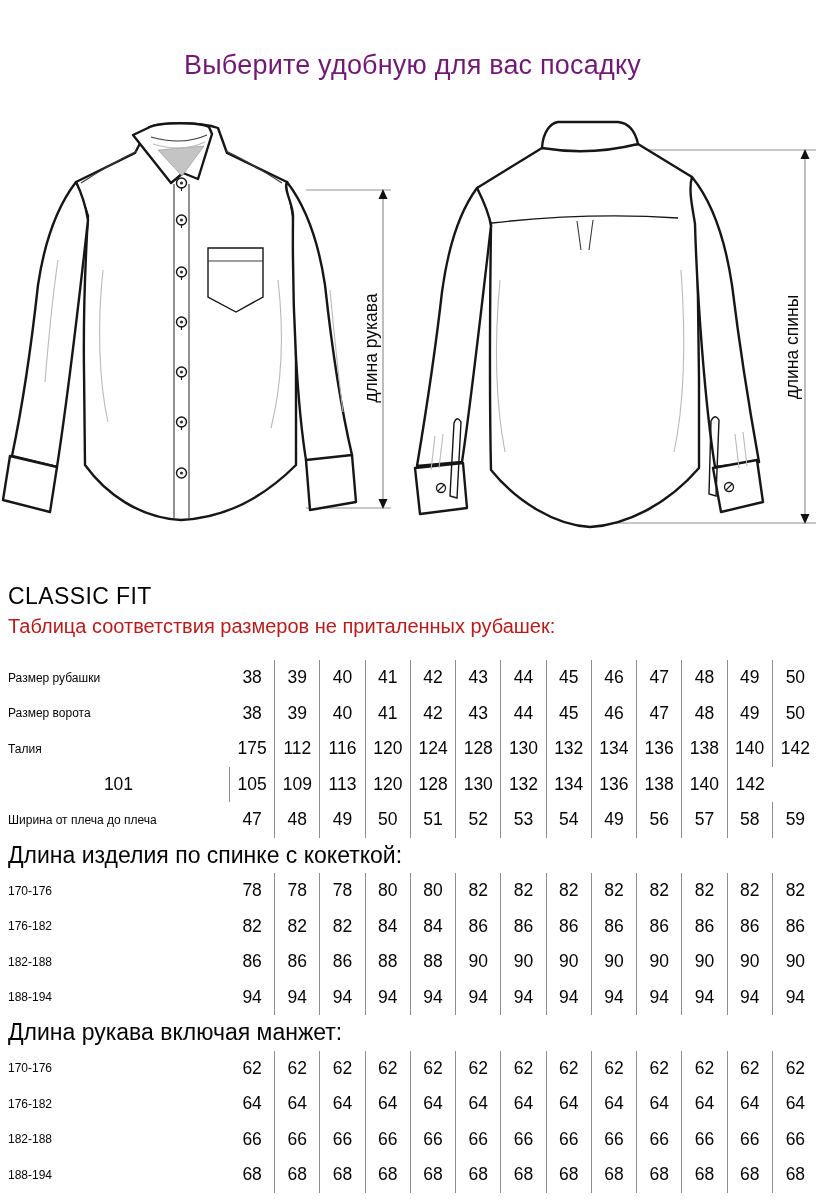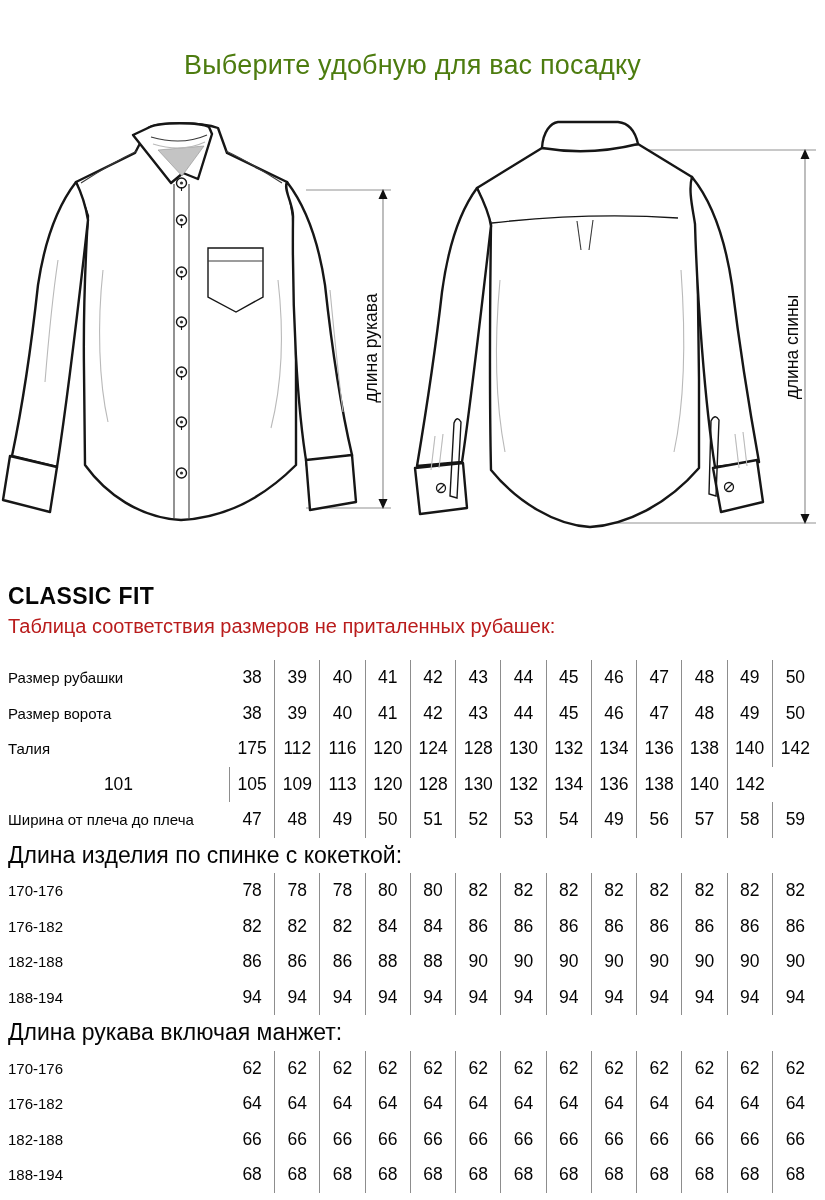--- a/index.html
+++ b/index.html
@@ -9,60 +9,60 @@
     position: relative;
     overflow: hidden;
     font-family: "Liberation Sans", "DejaVu Sans", sans-serif;
     color: #000;
   }
   .page { position: absolute; inset: 0; }
 
   .title {
     position: absolute; top: 50px; left: 0; width: 825px;
     text-align: center;
-    font-size: 27px; font-weight: 400; color: #4d7c0f;
+    font-size: 27px; font-weight: 400; color: #701a75;
     letter-spacing: 0.2px;
   }
 
   .fig { position: absolute; top: 120px; }
   .fig-front { left: 0; width: 412px; height: 445px; }
   .fig-back  { left: 405px; width: 420px; height: 445px; }
 
   .outline  { fill: #ffffff; stroke: #161616; stroke-width: 2.4; stroke-linejoin: round; }
   .seam     { fill: none; stroke: #161616; stroke-width: 1.4; }
   .seam-lt  { fill: none; stroke: #3a3a3a; stroke-width: 1.1; }
   .shade    { fill: none; stroke: #b9b9b9; stroke-width: 1.1; }
   .dimline  { stroke: #929292; stroke-width: 1.2; fill: none; }
   .dimhead  { fill: #111; stroke: none; }
   .dimtext  { font-family: "Liberation Sans", "DejaVu Sans", sans-serif; font-size: 17.5px; fill: #0a0a0a; }
   .neckfill { fill: #c4c4c4; stroke: #8f8f8f; stroke-width: 0.6; }
 
   .fit-heading {
     position: absolute; top: 583px; left: 8px;
-    font-size: 23px; font-weight: 700; letter-spacing: 0.4px; color: #050505;
+    font-size: 23px; font-weight: 400; letter-spacing: 0.4px; color: #050505;
   }
   .subtitle {
     position: absolute; top: 615px; left: 8px;
     font-size: 20px; font-weight: 400; color: #b91c1c;
   }
 
   .size-table { position: absolute; top: 660px; left: 8px; width: 810px; }
   .trow {
     display: grid;
     grid-template-columns: 222px repeat(13, 1fr);
     height: 35.5px;
     align-items: stretch;
   }
   .theader {
     display: flex; align-items: center;
     font-size: 23px; color: #050505;
   }
   .tlabel {
     display: flex; align-items: center;
-    font-size: 15px; color: #050505;
+    font-size: 12px; color: #050505;
     white-space: nowrap; overflow: hidden;
   }
   .tcell {
     display: flex; align-items: center; justify-content: center;
     font-size: 17.5px; color: #050505;
     border-right: 1px solid #8d8d8d;
   }
   .tcell.last { border-right: none; }
 </style>
 </head>

